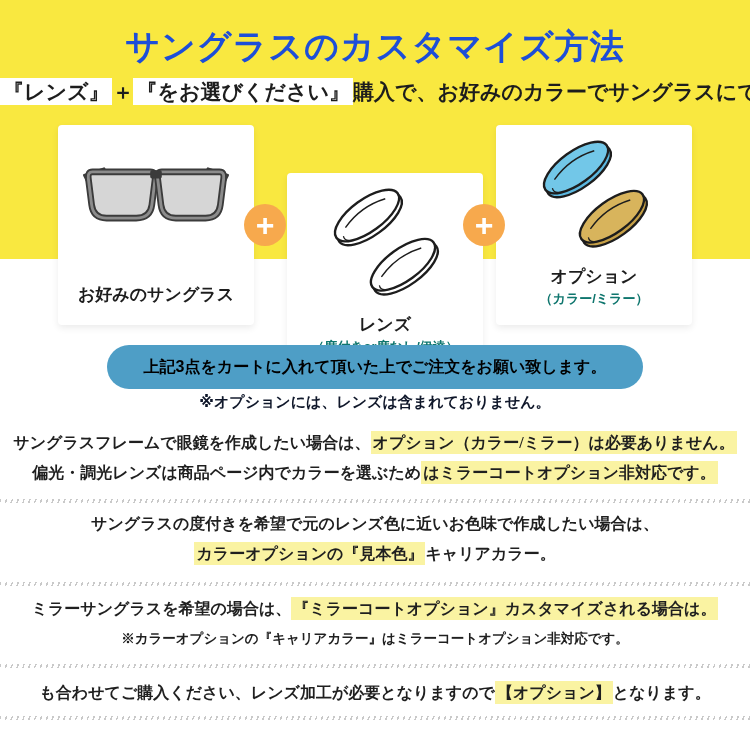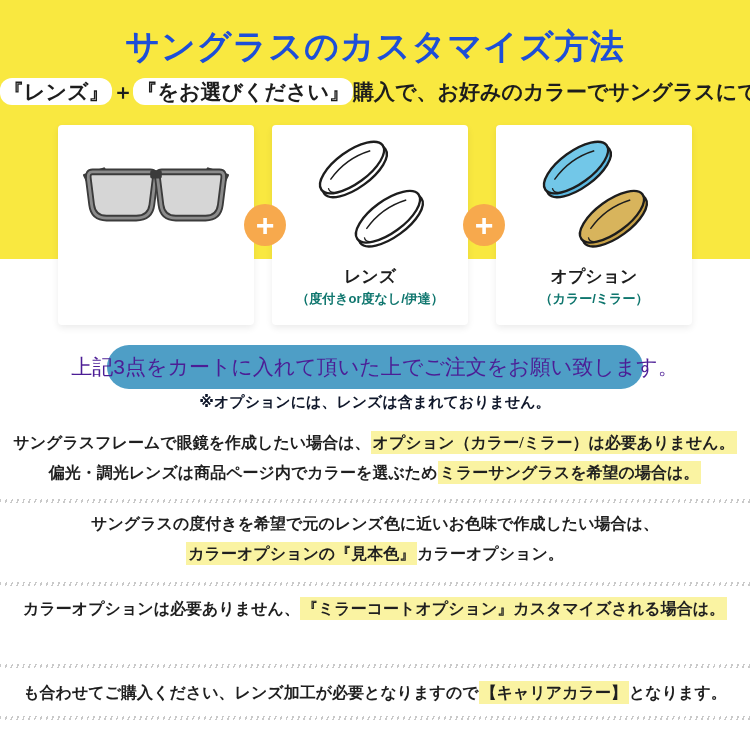--- a/index.html
+++ b/index.html
@@ -6,40 +6,40 @@
   *{box-sizing:border-box;}
   body{font-family:"Liberation Sans","DejaVu Sans",sans-serif;}
   .stage{position:relative;width:750px;height:750px;background:#ffffff;overflow:hidden;margin:0 auto;}
 
   
   .header-band{position:absolute;left:0;top:0;width:750px;height:259px;background:#F9E840;}
   .page-title{position:absolute;left:0;top:24px;width:750px;text-align:center;
     font-size:34px;font-weight:bold;color:#1d4ed8;letter-spacing:1px;}
   .subtitle{position:absolute;left:0;top:78px;width:750px;text-align:center;
     font-size:21px;font-weight:bold;color:#1d1d1d;white-space:nowrap;}
-  .subtitle .wbg{background:#ffffff;padding:2px 3px;border-radius:12px;}
+  .subtitle .wbg{background:#ffffff;padding:2px 3px;}
 
   
   .card{position:absolute;top:125px;width:196px;height:200px;background:#ffffff;
     border-radius:4px;box-shadow:0 3px 7px rgba(0,0,0,0.08);display:flex;
     flex-direction:column;align-items:center;}
-  .card-1{left:58px;} .card-2{left:272px;} .card-3{left:496px;}
+  .card-1{left:58px;} .card-2{left:287px;margin-top:48px;} .card-3{left:496px;}
   .icon-box{height:140px;display:flex;align-items:center;justify-content:center;width:100%;}
   .card-label{font-size:17px;font-weight:bold;color:#1d1d1d;line-height:24px;}
   .card-sublabel{font-size:13px;font-weight:bold;color:#0f766e;line-height:20px;}
   .card-1 .card-label{margin-top:18px;}
   .plus-circle{position:absolute;top:204px;width:42px;height:42px;border-radius:50%;
     background:#F7A94D;color:#ffffff;display:flex;align-items:center;justify-content:center;
     font-size:32px;font-weight:bold;line-height:1;z-index:3;}
   .plus-a{left:244px;} .plus-b{left:463px;}
 
   
   .order-banner{position:absolute;left:107px;top:345px;width:536px;height:44px;
     background:#4E9EC6;border-radius:22px;display:flex;align-items:center;justify-content:center;}
-  .order-banner span{color:#4c1d95;font-size:21px;font-weight:normal;white-space:nowrap;}
+  .order-banner span{color:#000000;font-size:16px;font-weight:bold;white-space:nowrap;}
   .option-note{position:absolute;left:0;top:393px;width:750px;text-align:center;
     font-size:15px;font-weight:bold;color:#0f172a;}
 
   
   .para{position:absolute;left:0;width:750px;text-align:center;font-size:16px;
     font-weight:bold;color:#1f1f1f;line-height:30px;white-space:nowrap;font-family:Liberation Serif, serif;}
   .para .hl{background:#FAF3A2;padding:3px 2px;}
   .para-1{top:428px;} .para-2{top:509px;} .para-3{top:594px;} .para-4{top:678px;}
   .small-note{font-size:13.5px;line-height:29px;}
 
@@ -65,20 +65,21 @@
       <svg width="158" height="66" viewBox="0 0 190 80" aria-hidden="true">
         <path d="M8 16 L32 8 L38 20 L14 28 Z" fill="#8c8c8c" stroke="#3b3b3b" stroke-width="3" stroke-linejoin="round"></path>
         <path d="M182 16 L158 8 L152 20 L176 28 Z" fill="#8c8c8c" stroke="#3b3b3b" stroke-width="3" stroke-linejoin="round"></path>
         <path d="M18 12 L88 12 Q95 12 94 20 L90 52 Q88 68 71 68 L35 68 Q19 68 17 52 L13 20 Q12 12 18 12 Z" fill="#d6d6d6" stroke="#3b3b3b" stroke-width="8" stroke-linejoin="round"></path>
         <path d="M18 12 L88 12 Q95 12 94 20 L90 52 Q88 68 71 68 L35 68 Q19 68 17 52 L13 20 Q12 12 18 12 Z" fill="none" stroke="#8c8c8c" stroke-width="3.5" stroke-linejoin="round"></path>
         <path d="M102 12 L172 12 Q178 12 177 20 L173 52 Q171 68 155 68 L119 68 Q103 68 101 52 L97 20 Q96 12 102 12 Z" fill="#d6d6d6" stroke="#3b3b3b" stroke-width="8" stroke-linejoin="round"></path>
         <path d="M102 12 L172 12 Q178 12 177 20 L173 52 Q171 68 155 68 L119 68 Q103 68 101 52 L97 20 Q96 12 102 12 Z" fill="none" stroke="#8c8c8c" stroke-width="3.5" stroke-linejoin="round"></path>
         <rect x="88" y="10" width="14" height="10" rx="2" fill="#3b3b3b"></rect>
       </svg>
     </div>
+    <div class="card-label">お好みのサングラス</div>
     <div class="card-sublabel"></div>
   </div>
 
   <div class="plus-circle plus-a">
     <span>+</span>
   </div>
 
   <div class="card card-2">
     <div class="icon-box">
       <svg width="142" height="124" viewBox="0 0 150 130" aria-hidden="true">
@@ -126,37 +127,38 @@
   </div>
 
   <div class="order-banner">
     <span>上記3点をカートに入れて頂いた上でご注文をお願い致します。</span>
   </div>
 
   <div class="option-note">※オプションには、レンズは含まれておりません。</div>
 
   <div class="para para-1">
     <div><span>サングラスフレームで眼鏡を作成したい場合は、</span><span class="hl">オプション（カラー/ミラー）は必要ありません。</span></div>
-    <div><span>偏光・調光レンズは商品ページ内でカラーを選ぶため</span><span class="hl">ミラーサングラスを希望の場合は。</span></div>
+    <div><span>偏光・調光レンズは商品ページ内でカラーを選ぶため</span><span class="hl">はミラーコートオプション非対応です。</span></div>
   </div>
 
   <div class="dashed dash-1"></div>
 
   <div class="para para-2">
     <div><span>サングラスの度付きを希望で元のレンズ色に近いお色味で作成したい場合は、</span></div>
-    <div><span class="hl">カラーオプションの『見本色』</span><span>カラーオプション。</span></div>
+    <div><span class="hl">カラーオプションの『見本色』</span><span>キャリアカラー。</span></div>
   </div>
 
   <div class="dashed dash-2"></div>
 
   <div class="para para-3">
-    <div><span>カラーオプションは必要ありません、</span><span class="hl">『ミラーコートオプション』カスタマイズされる場合は。</span></div>
+    <div><span>ミラーサングラスを希望の場合は、</span><span class="hl">『ミラーコートオプション』カスタマイズされる場合は。</span></div>
+    <div class="small-note"><span>※カラーオプションの『キャリアカラー』はミラーコートオプション非対応です。</span></div>
   </div>
 
   <div class="dashed dash-3"></div>
 
   <div class="para para-4">
-    <div><span>も合わせてご購入ください、レンズ加工が必要となりますので</span><span class="hl">【キャリアカラー】</span><span>となります。</span></div>
+    <div><span>も合わせてご購入ください、レンズ加工が必要となりますので</span><span class="hl">【オプション】</span><span>となります。</span></div>
   </div>
 
   <div class="dashed dash-4"></div>
 
 </div>
 
 </body></html>

